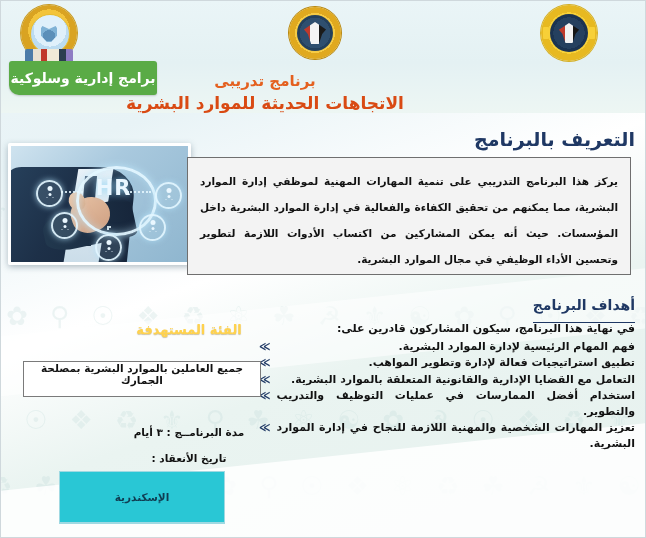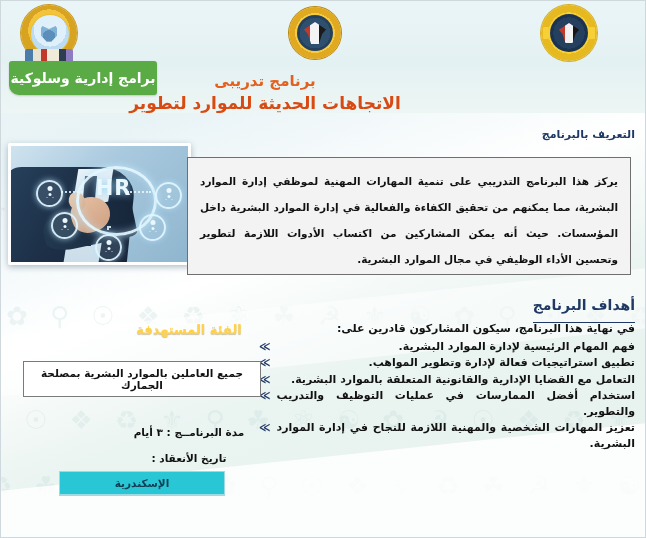--- a/index.html
+++ b/index.html
@@ -81,21 +81,21 @@
 
   
   .title-wrap{position:absolute;left:0;top:70px;width:528px;text-align:center;}
   .title-1{color:#e4601f;font-size:15px;font-weight:bold;line-height:20px;}
   .title-2{color:#d94a13;font-size:17px;font-weight:bold;line-height:24px;}
 
   
   .sec-head{
     position:absolute;text-align:right;color:#1f3864;font-weight:bold;
   }
-  .sec-intro{right:10px;top:127px;font-size:11px;margin-left:32px;}
+  .sec-intro{right:10px;top:127px;font-size:19px;margin-left:32px;}
   .sec-goals{right:10px;top:296px;font-size:14px;border-bottom:1.5px solid #1f3864;padding-bottom:9px;}
 
   
   .intro-box{
     position:absolute;left:186px;top:156px;width:444px;height:118px;
     background:#f3f3f3;border:1px solid #6f6f6f;box-sizing:border-box;
     padding:10px 12px 0 12px;
   }
   .intro-text{
     color:#111111;font-size:10.5px;line-height:26px;text-align:justify;
@@ -153,37 +153,37 @@
 
   
   .aud-head{
     position:absolute;right:386px;top:321px;width:140px;text-align:center;
     color:#ffd24d;font-size:13px;font-weight:bold;
     text-shadow:0 1px 1px rgba(120,90,0,.35);
   }
   .aud-box{
     position:absolute;left:22px;top:360px;width:238px;height:36px;
     background:#ffffff;border:1px solid #7a7a7a;box-sizing:border-box;
-    display:flex;align-items:center;justify-content:center;
+    display:flex;justify-content:center;
     color:#111111;font-size:10.5px;font-weight:bold;text-align:center;
   }
   .meta{
     position:absolute;right:386px;top:418px;width:140px;text-align:center;
     color:#111111;font-size:10.5px;font-weight:bold;line-height:26px;
   }
   .meta .row{white-space:nowrap;}
 
   
   .table{
     position:absolute;left:58px;top:470px;width:166px;
     border:1px solid #9fd9e2;box-sizing:border-box;
   }
   .table .th{
     background:#29c7d5;color:#103d52;font-size:10.5px;font-weight:bold;
-    text-align:center;padding:5px 0;border-bottom:1px solid #9fd9e2;
+    text-align:center;padding:19px 0;border-bottom:1px solid #9fd9e2;
   }
   .table .td{
     background:#d5f2f5;color:#14313f;font-size:10.5px;font-weight:bold;
     text-align:center;padding:5px 0;
   }
 </style>
 </head>
 <body>
 
 <div class="page">
@@ -216,21 +216,21 @@
     <div class="disc"></div>
       <div class="eagle"></div>
     <div class="mini l"></div>
       <div class="mini r"></div>
   </div>
 
   <div class="badge">برامج إدارية وسلوكية</div>
 
   <div class="title-wrap">
     <div class="title-1">برنامج تدريبى</div>
-    <div class="title-2">الاتجاهات الحديثة للموارد لتطوير</div>
+    <div class="title-2">الاتجاهات الحديثة للموارد البشرية</div>
   </div>
 
   <div class="sec-head sec-intro">التعريف بالبرنامج</div>
 
   <div class="photo">
     <div class="suit"></div>
     <div class="shirt"></div>
     <div class="tie"></div>
     <div class="arm"></div>
     <div class="hand"></div>

